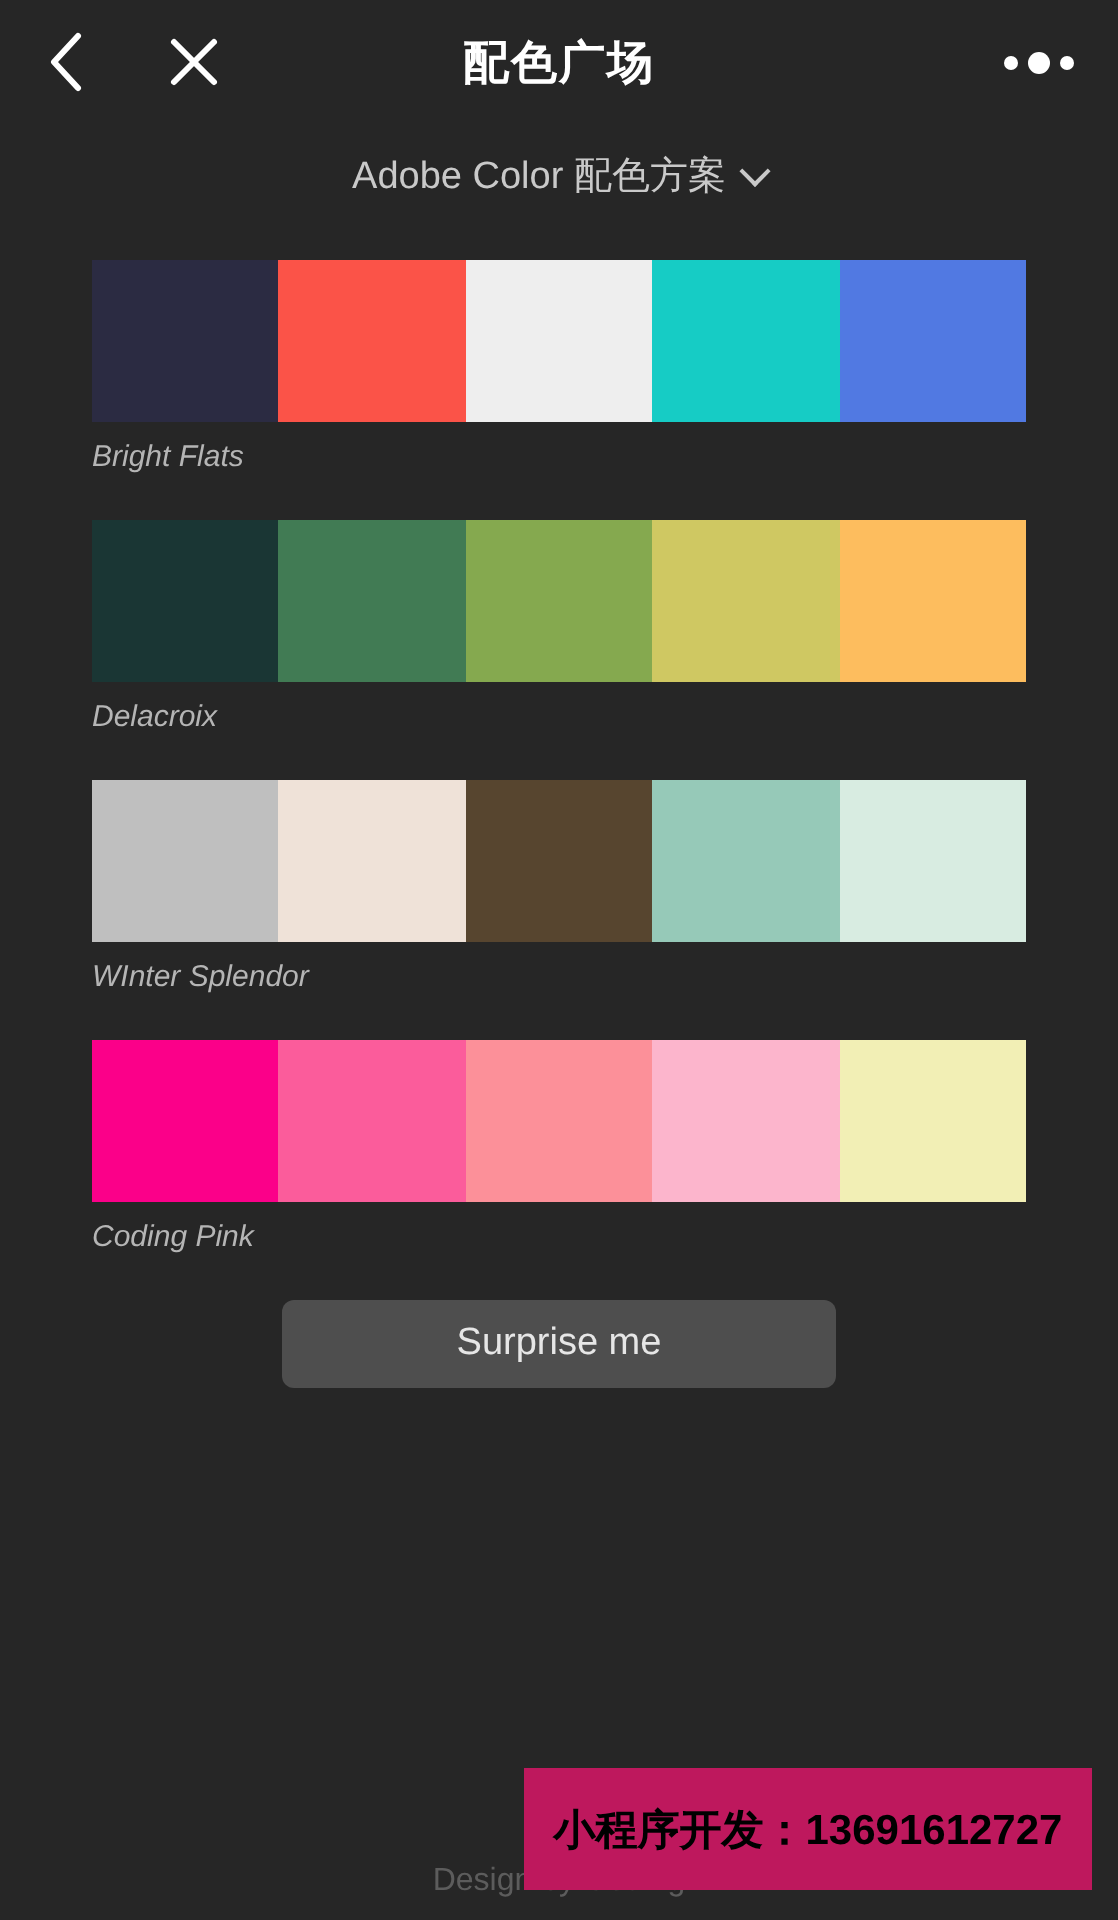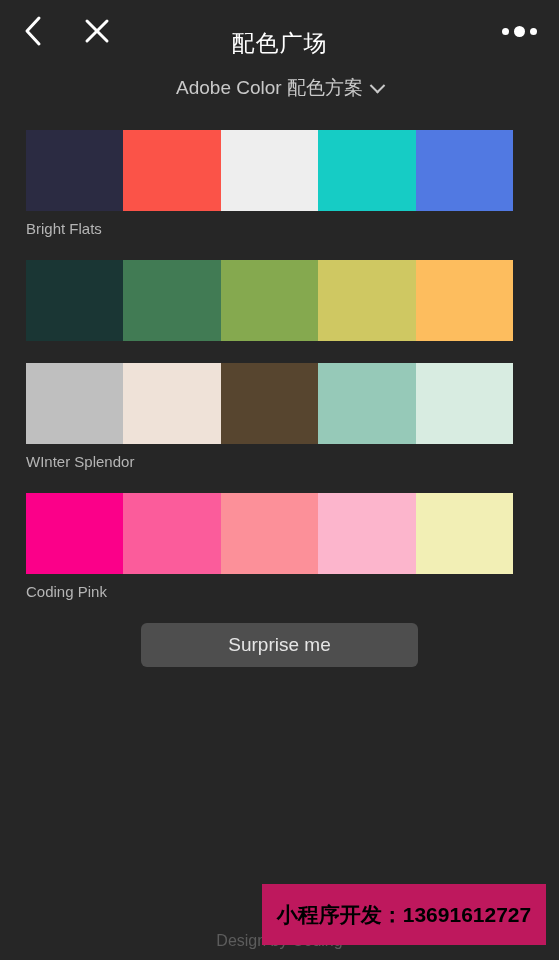--- a/index.html
+++ b/index.html
@@ -28,26 +28,26 @@
     display:flex; align-items:center; justify-content:center;
     cursor:pointer;
   }
   .nav-close {
     position:absolute; left:74px; top:8px;
     width:46px; height:46px;
     display:flex; align-items:center; justify-content:center;
     cursor:pointer;
   }
   .nav-title {
-    position:absolute; left:0; right:0; top:20px;
+    position:absolute; left:0; right:0; top:8px;
     height:46px;
     display:flex; align-items:center; justify-content:center;
     color:#FFFFFF;
     font-size:23px;
-    font-weight:normal;
+    font-weight:bold;
     letter-spacing:1px;
   }
   .nav-more {
     position:absolute; right:12px; top:8px;
     width:56px; height:46px;
     display:flex; align-items:center; justify-content:center;
     gap:5px;
     cursor:pointer;
   }
   .nav-more i {
@@ -75,21 +75,22 @@
   .chev-down {
     display:inline-block;
     width:11px; height:11px;
     border-right:2px solid #C9C9C9;
     border-bottom:2px solid #C9C9C9;
     transform:rotate(45deg) translate(-2px,-2px);
   }
 
   
   .palette-list {
-    padding:16px 46px 0 26px;
+    padding:16px 46px 0 46px;
+    font-style:italic;
   }
   .palette {
     margin-bottom:22px;
     cursor:pointer;
   }
   .swatches {
     display:flex;
     height:81px;
     width:100%;
     overflow:hidden;
@@ -197,20 +198,21 @@
     </div>
 
     <div class="palette">
       <div class="swatches">
         <div class="swatch" style="background-color: rgb(26, 54, 52);"></div>
         <div class="swatch" style="background-color: rgb(65, 123, 84);"></div>
         <div class="swatch" style="background-color: rgb(133, 169, 79);"></div>
         <div class="swatch" style="background-color: rgb(207, 200, 98);"></div>
         <div class="swatch" style="background-color: rgb(253, 189, 94);"></div>
       </div>
+      <div class="palette-name">Delacroix</div>
     </div>
 
     <div class="palette">
       <div class="swatches">
         <div class="swatch" style="background-color: rgb(191, 191, 191);"></div>
         <div class="swatch" style="background-color: rgb(239, 226, 216);"></div>
         <div class="swatch" style="background-color: rgb(87, 69, 47);"></div>
         <div class="swatch" style="background-color: rgb(150, 201, 184);"></div>
         <div class="swatch" style="background-color: rgb(216, 236, 225);"></div>
       </div>

